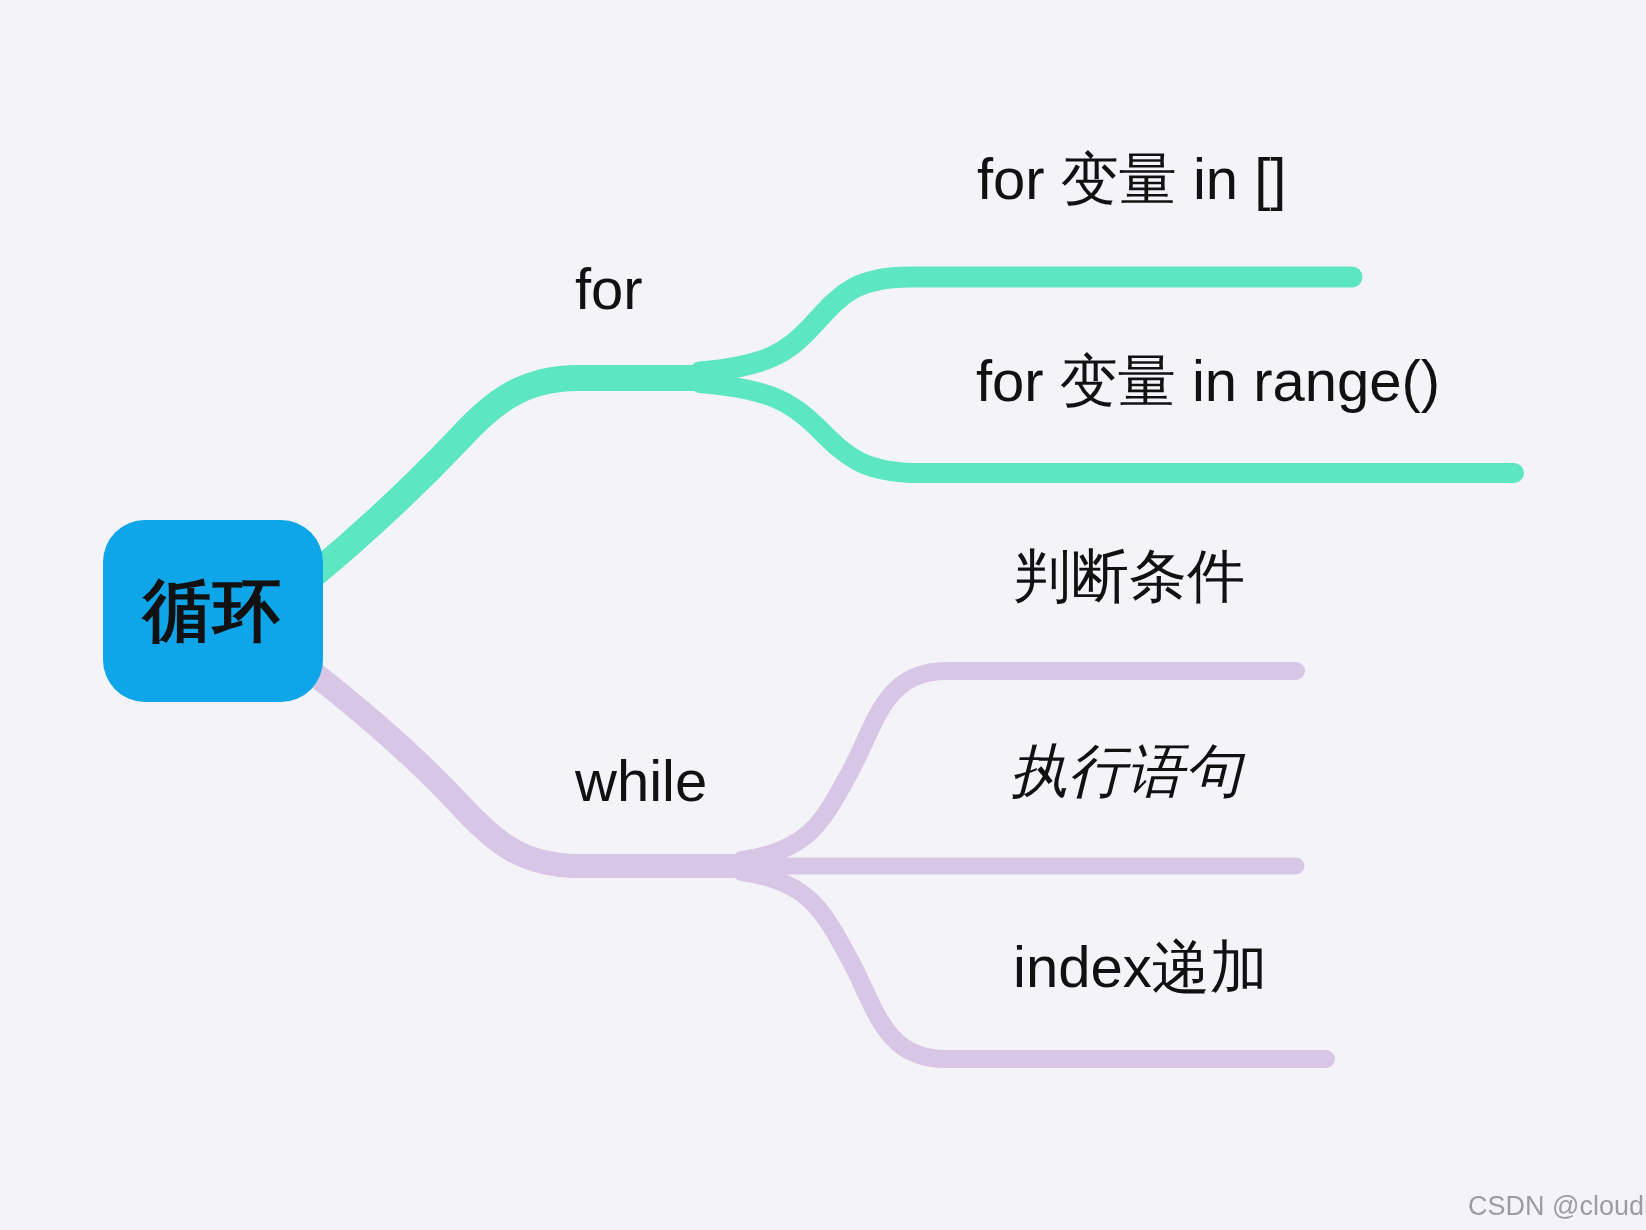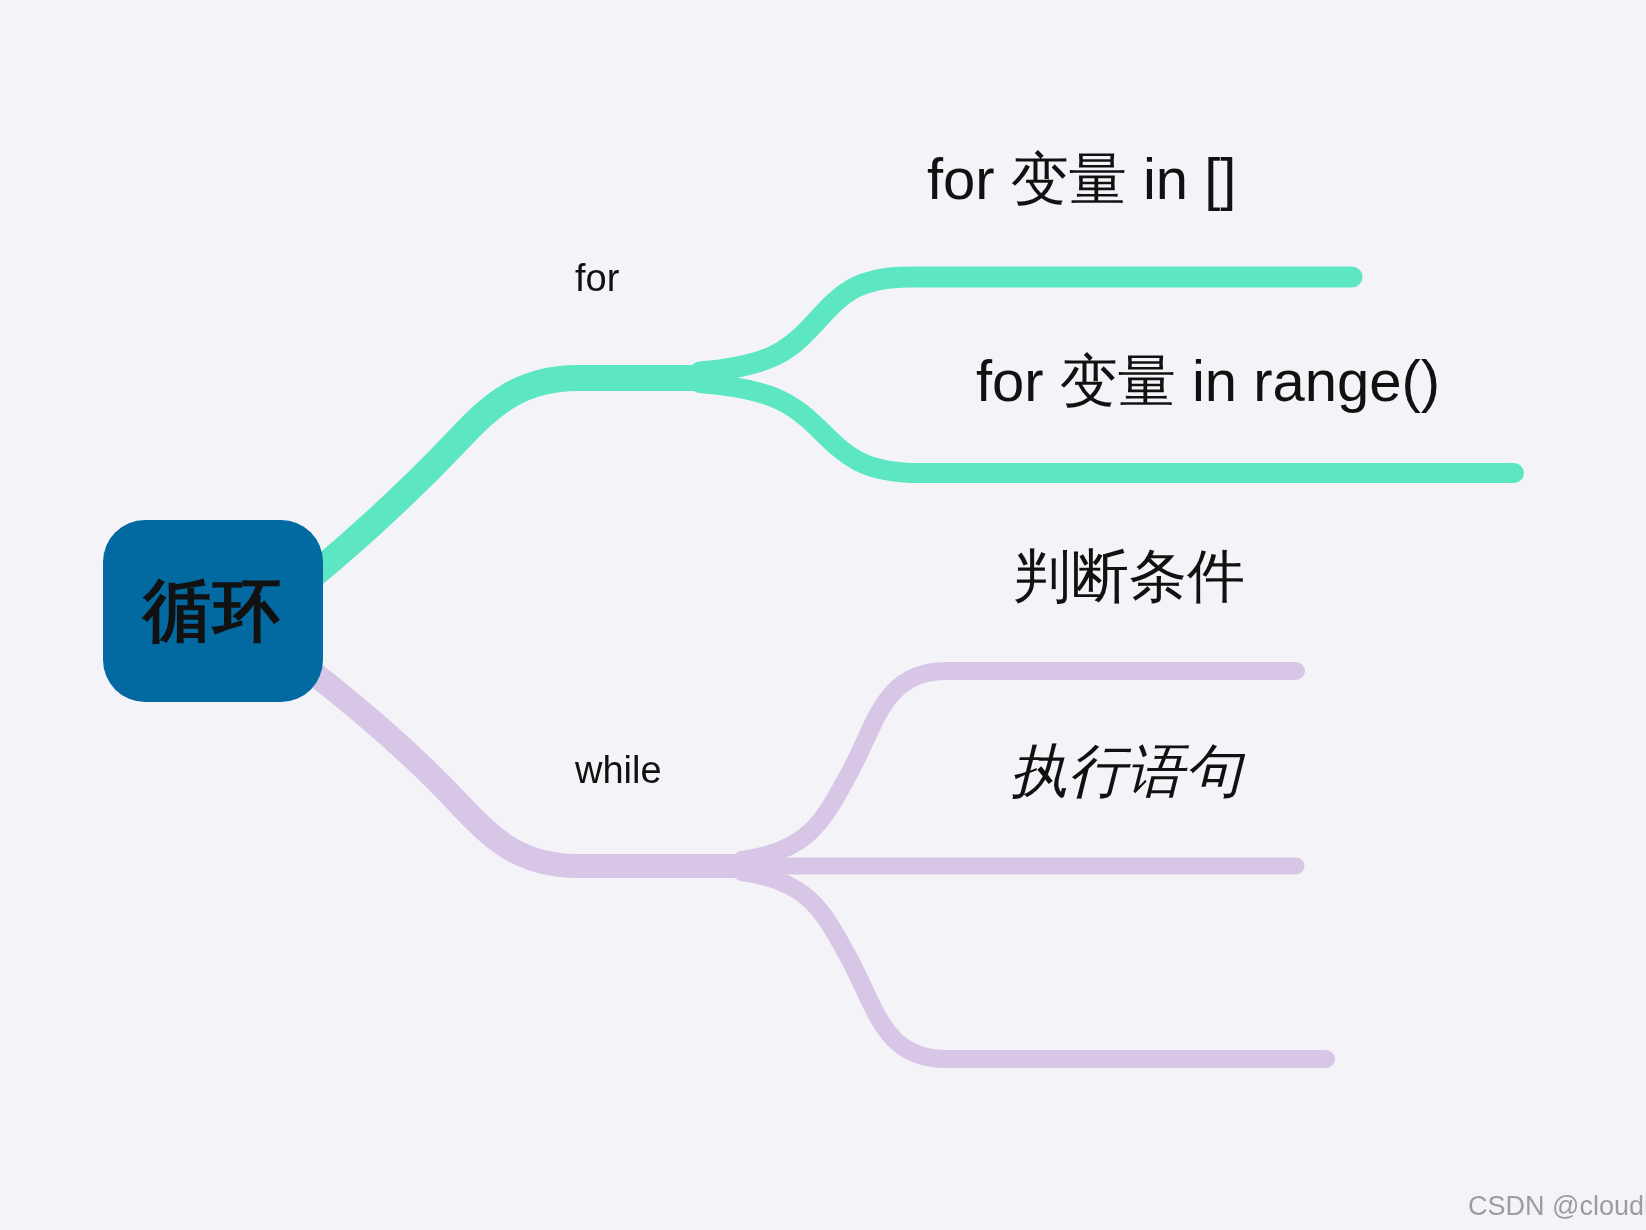--- a/index.html
+++ b/index.html
@@ -18,47 +18,47 @@
   }
   .branches-svg path {
     fill: none;
     stroke-linecap: round;
     stroke-linejoin: round;
   }
   .root-node {
     position: absolute;
     left: 103px; top: 520px;
     width: 220px; height: 182px;
-    background: #0369a1;
+    background: #0ea5e9;
     border-radius: 42px;
     display: flex;
     align-items: center;
     justify-content: center;
     font-size: 68px;
     font-weight: 600;
     color: #111111;
     letter-spacing: 2px;
   }
   .node-label {
     position: absolute;
     color: #111111;
     white-space: nowrap;
     line-height: 1.08;
   }
   .branch-label {
-    font-size: 38px;
+    font-size: 58px;
     font-weight: 500;
   }
   .label-for   { left: 575px; top: 258px; }
   .label-while { left: 575px; top: 750px; }
   .child-label {
     font-size: 58px;
     font-weight: 500;
   }
-  .label-for-c0   { left: 927px;  top: 148px; }
+  .label-for-c0   { left: 977px;  top: 148px; }
   .label-for-c1   { left: 976px;  top: 350px; }
   .label-while-c0 { left: 1013px; top: 545px; }
   .label-while-c1 { left: 1010px; top: 740px; font-style: italic; }
   .label-while-c2 { left: 1013px; top: 936px; }
   .watermark {
     position: absolute;
     left: 1468px; top: 1191px;
     font-size: 27px;
     color: #9b9ba3;
     white-space: nowrap;
@@ -84,16 +84,17 @@
   <div class="root-node">循环</div>
 
   <div class="node-label branch-label label-for">for</div>
   <div class="node-label branch-label label-while">while</div>
 
   <div class="node-label child-label label-for-c0">for 变量 in []</div>
   <div class="node-label child-label label-while-c0">判断条件</div>
 
   <div class="node-label child-label label-for-c1">for 变量 in range()</div>
   <div class="node-label child-label label-while-c1">执行语句</div>
+  <div class="node-label child-label label-while-c2">index递加</div>
 
   <div class="watermark">CSDN @clouding2</div>
 
 </div>
 
 </body></html>

